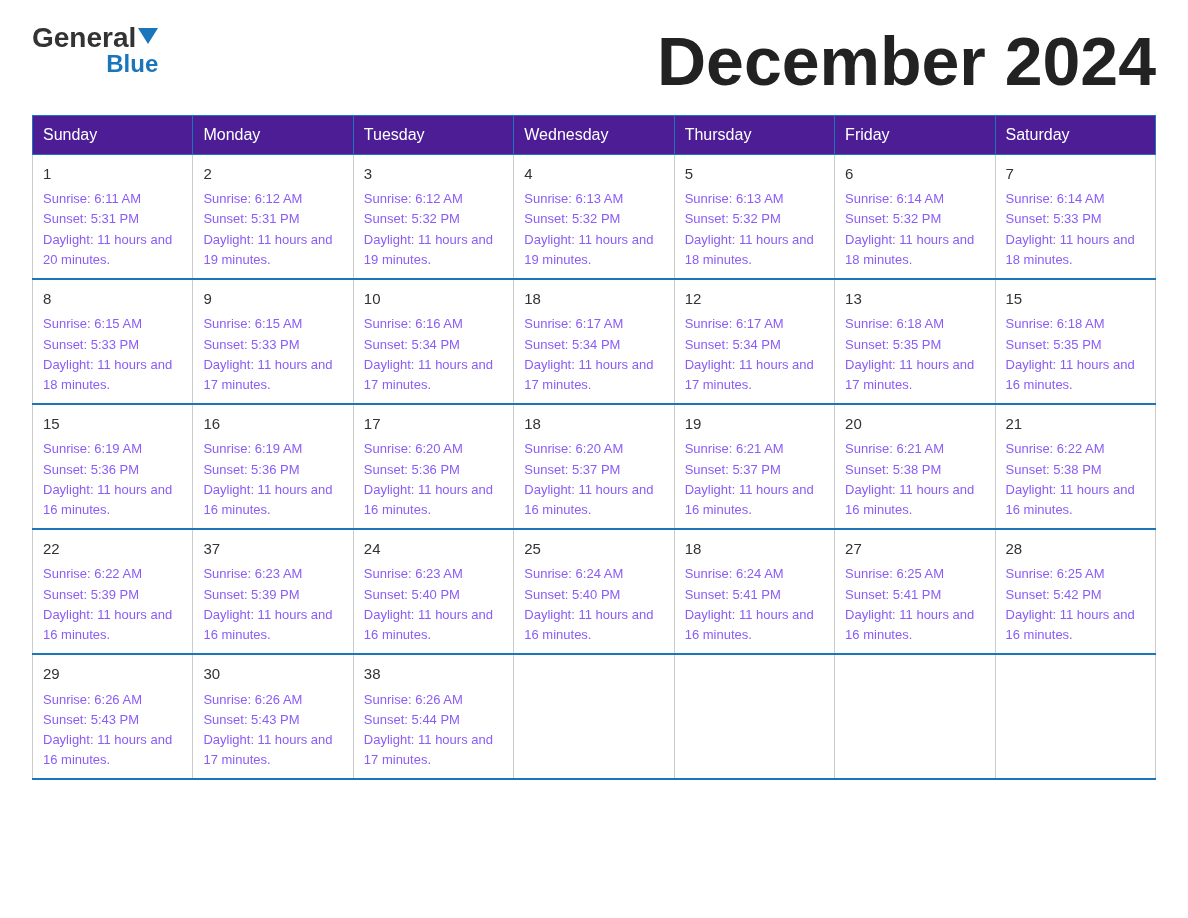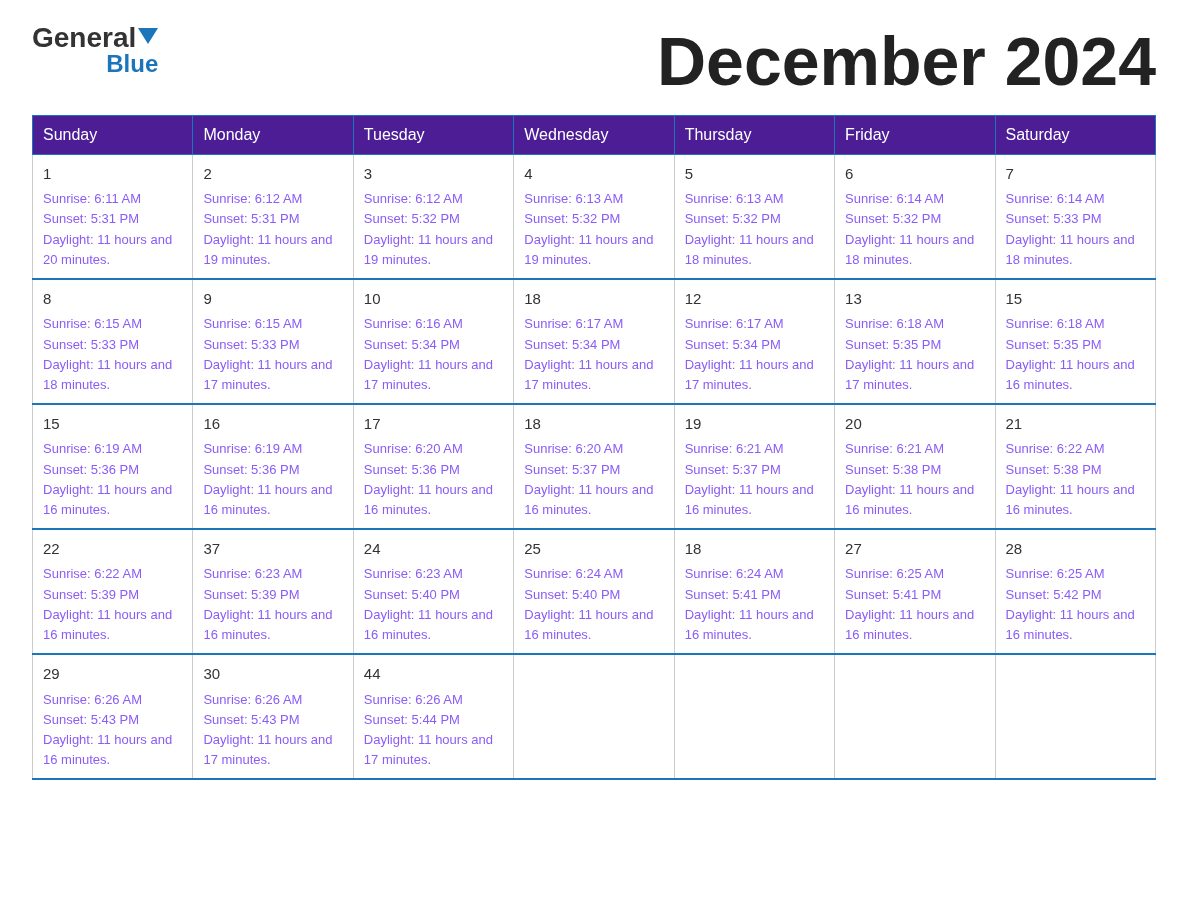--- a/index.html
+++ b/index.html
@@ -166,20 +166,20 @@
         <td><span class="day-num">37</span><span class="day-info">Sunrise: 6:23 AM<br>Sunset: 5:39 PM<br>Daylight: 11 hours and 16 minutes.</span></td>
         <td><span class="day-num">24</span><span class="day-info">Sunrise: 6:23 AM<br>Sunset: 5:40 PM<br>Daylight: 11 hours and 16 minutes.</span></td>
         <td><span class="day-num">25</span><span class="day-info">Sunrise: 6:24 AM<br>Sunset: 5:40 PM<br>Daylight: 11 hours and 16 minutes.</span></td>
         <td><span class="day-num">18</span><span class="day-info">Sunrise: 6:24 AM<br>Sunset: 5:41 PM<br>Daylight: 11 hours and 16 minutes.</span></td>
         <td><span class="day-num">27</span><span class="day-info">Sunrise: 6:25 AM<br>Sunset: 5:41 PM<br>Daylight: 11 hours and 16 minutes.</span></td>
         <td><span class="day-num">28</span><span class="day-info">Sunrise: 6:25 AM<br>Sunset: 5:42 PM<br>Daylight: 11 hours and 16 minutes.</span></td>
       </tr>
       <tr>
         <td><span class="day-num">29</span><span class="day-info">Sunrise: 6:26 AM<br>Sunset: 5:43 PM<br>Daylight: 11 hours and 16 minutes.</span></td>
         <td><span class="day-num">30</span><span class="day-info">Sunrise: 6:26 AM<br>Sunset: 5:43 PM<br>Daylight: 11 hours and 17 minutes.</span></td>
-        <td><span class="day-num">44</span><span class="day-info">Sunrise: 6:26 AM<br>Sunset: 5:44 PM<br>Daylight: 11 hours and 17 minutes.</span></td>
+        <td><span class="day-num">38</span><span class="day-info">Sunrise: 6:26 AM<br>Sunset: 5:44 PM<br>Daylight: 11 hours and 17 minutes.</span></td>
         <td class="empty"></td>
         <td class="empty"></td>
         <td class="empty"></td>
         <td class="empty"></td>
       </tr>
     </tbody>
 </table>
 
 </body></html>

